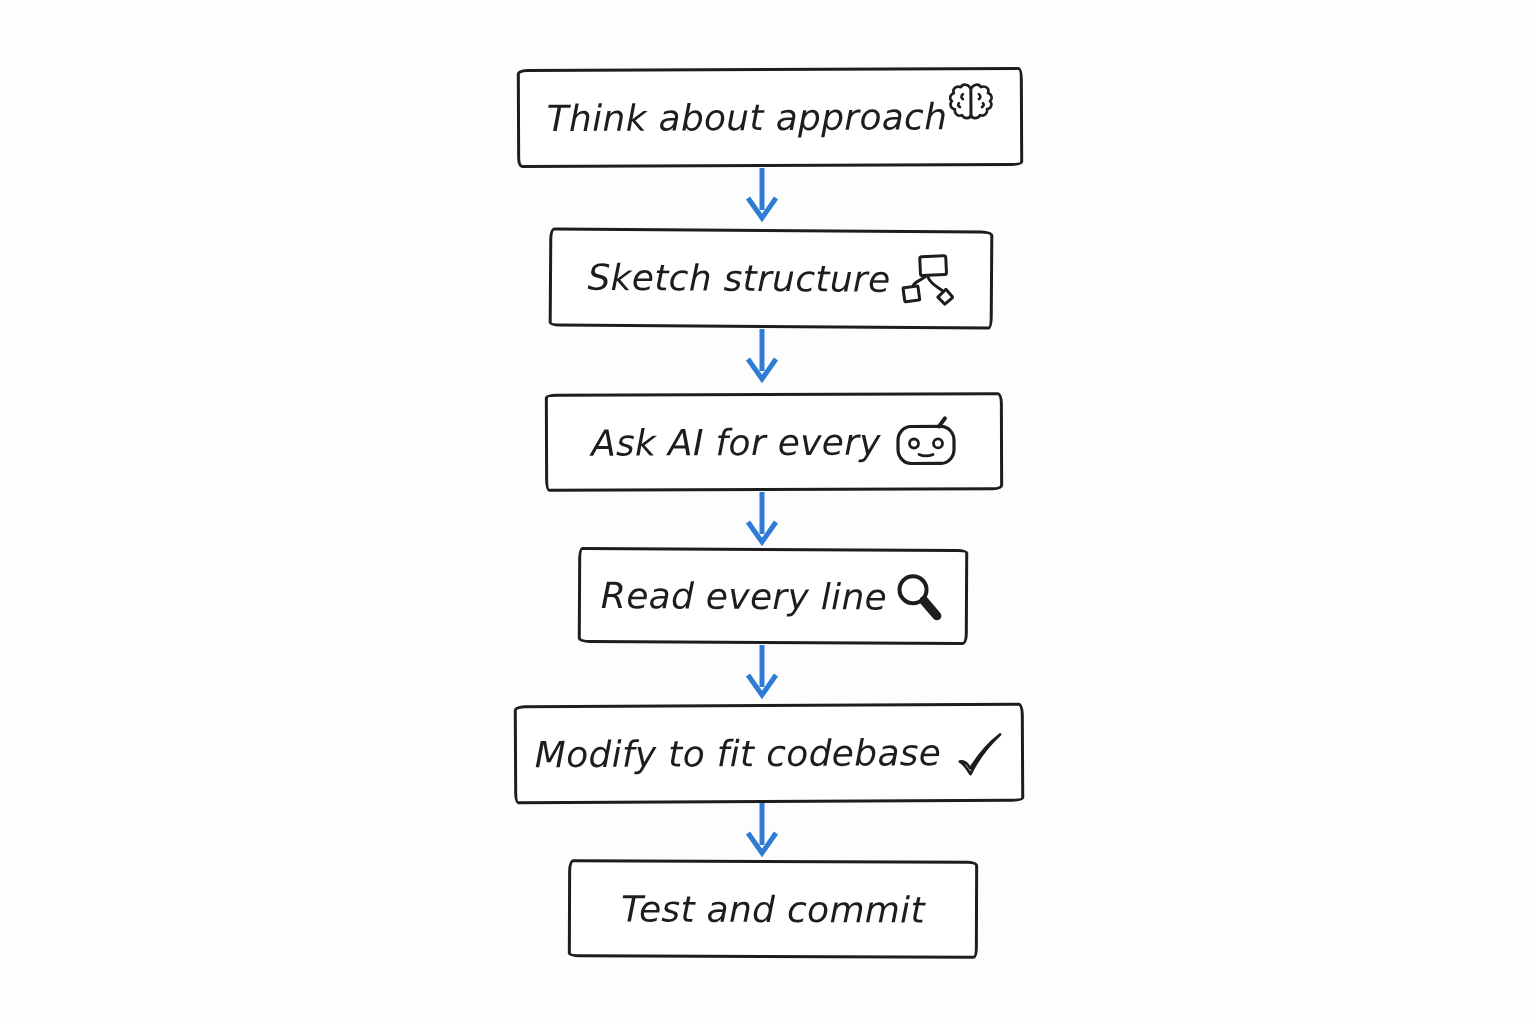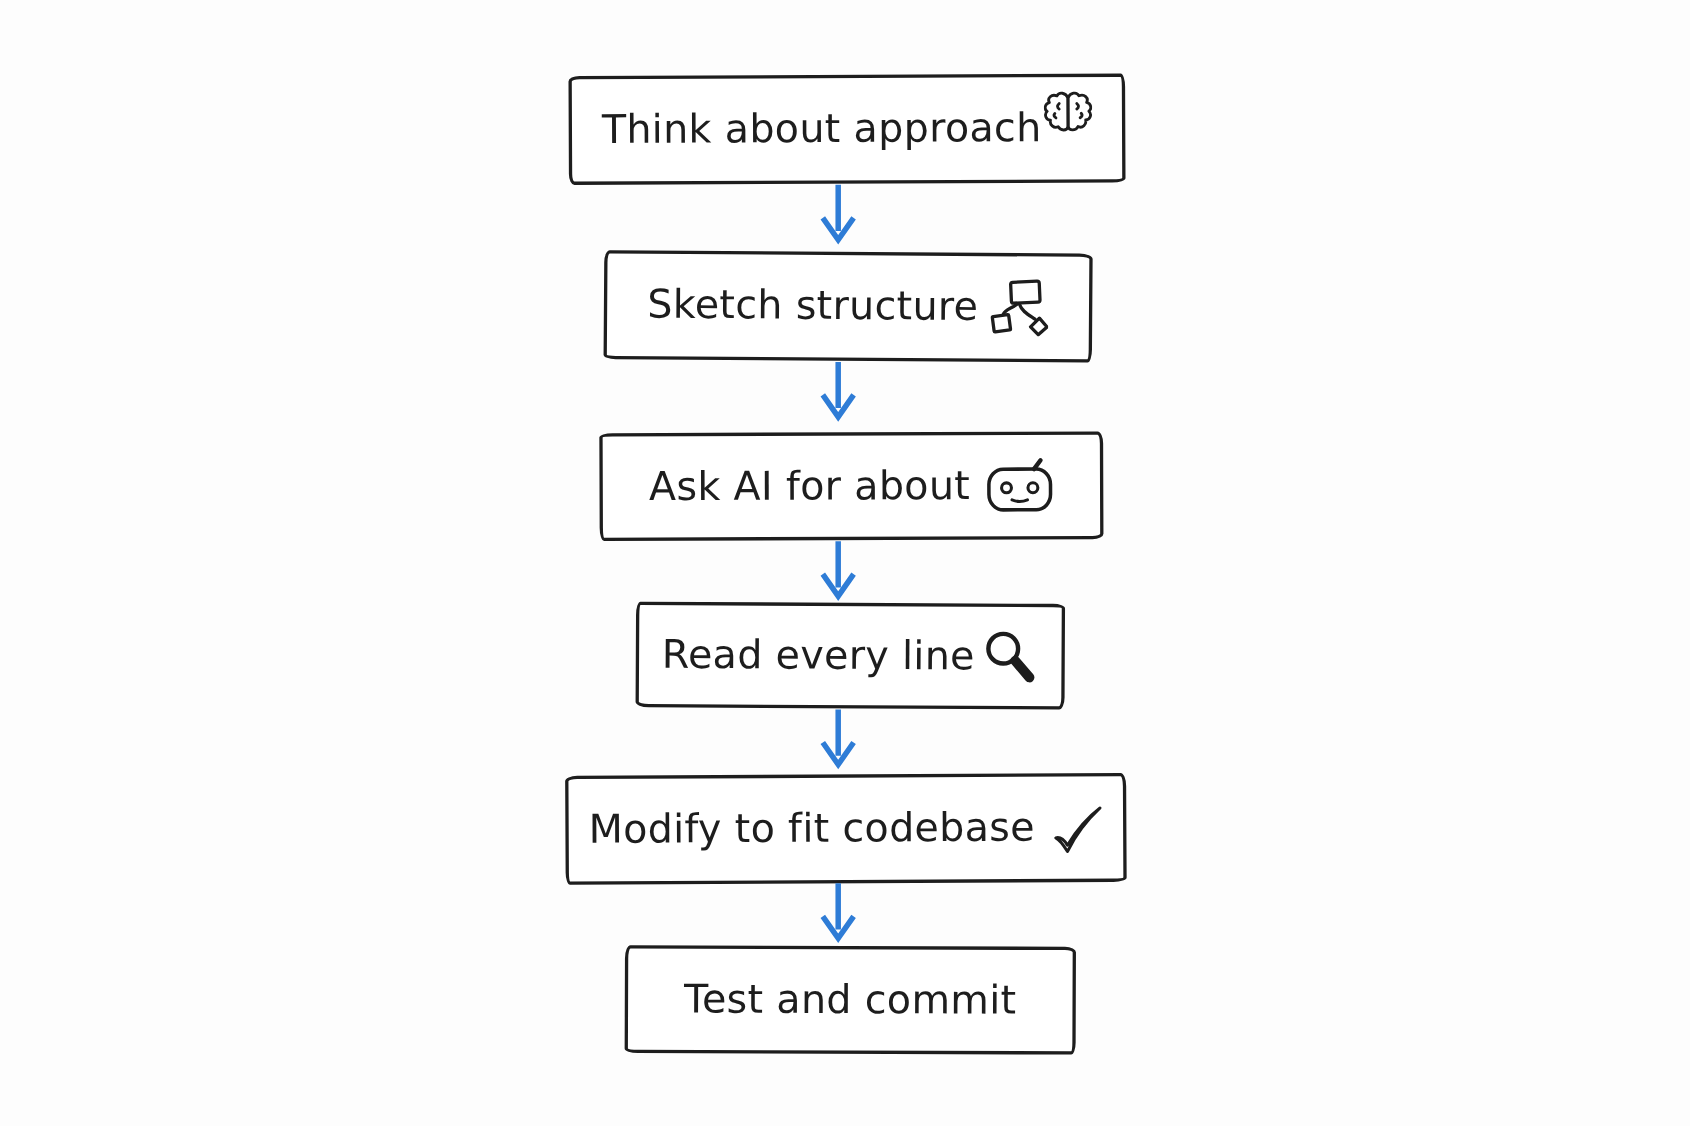--- a/index.html
+++ b/index.html
@@ -4,21 +4,21 @@
 <style>
   html, body { margin: 0; padding: 0; }
   body {
     width: 1536px; height: 1024px;
     background: var(--background, #fdfdfd);
     font-family: "DejaVu Sans", "Liberation Sans", sans-serif;
     overflow: hidden;
   }
   .canvas {
     position: relative;
-    width: 1296px; height: 1024px;
+    width: 1296px; height: 1024px; font-style: italic;
   }
   .node {
     position: absolute;
     display: flex;
     align-items: center;
     justify-content: center;
     background: var(--box_fill, #ffffff);
     border: 3.5px solid var(--stroke, #1d1d1d);
     color: var(--stroke, #1d1d1d);
     font-size: 36px;
@@ -100,21 +100,21 @@
   </div>
 
   <div class="arrow a2">
     <svg width="36" height="58" viewBox="0 0 36 58" stroke-width="5">
       <path d="M18 2 L18 44"></path>
       <path d="M4 32 L18 52 L32 32"></path>
     </svg>
   </div>
 
   <div class="node n3 r3">
-    <span>Ask AI for about</span>
+    <span>Ask AI for every</span>
     <span class="icon gap14">
       <svg width="62" height="52" viewBox="0 0 62 52" stroke-width="3.2" stroke-linecap="round" stroke-linejoin="round">
         <path d="M44 11 L50 3" stroke-width="4"></path>
         <rect x="3" y="11" width="56" height="37" rx="13" ry="14"></rect>
         <circle cx="19" cy="28" r="4.5" stroke-width="2.8"></circle>
         <circle cx="43" cy="28" r="4.5" stroke-width="2.8"></circle>
         <path d="M24 39 Q31 42 38 39" stroke-width="2.8"></path>
       </svg>
     </span>
   </div>

